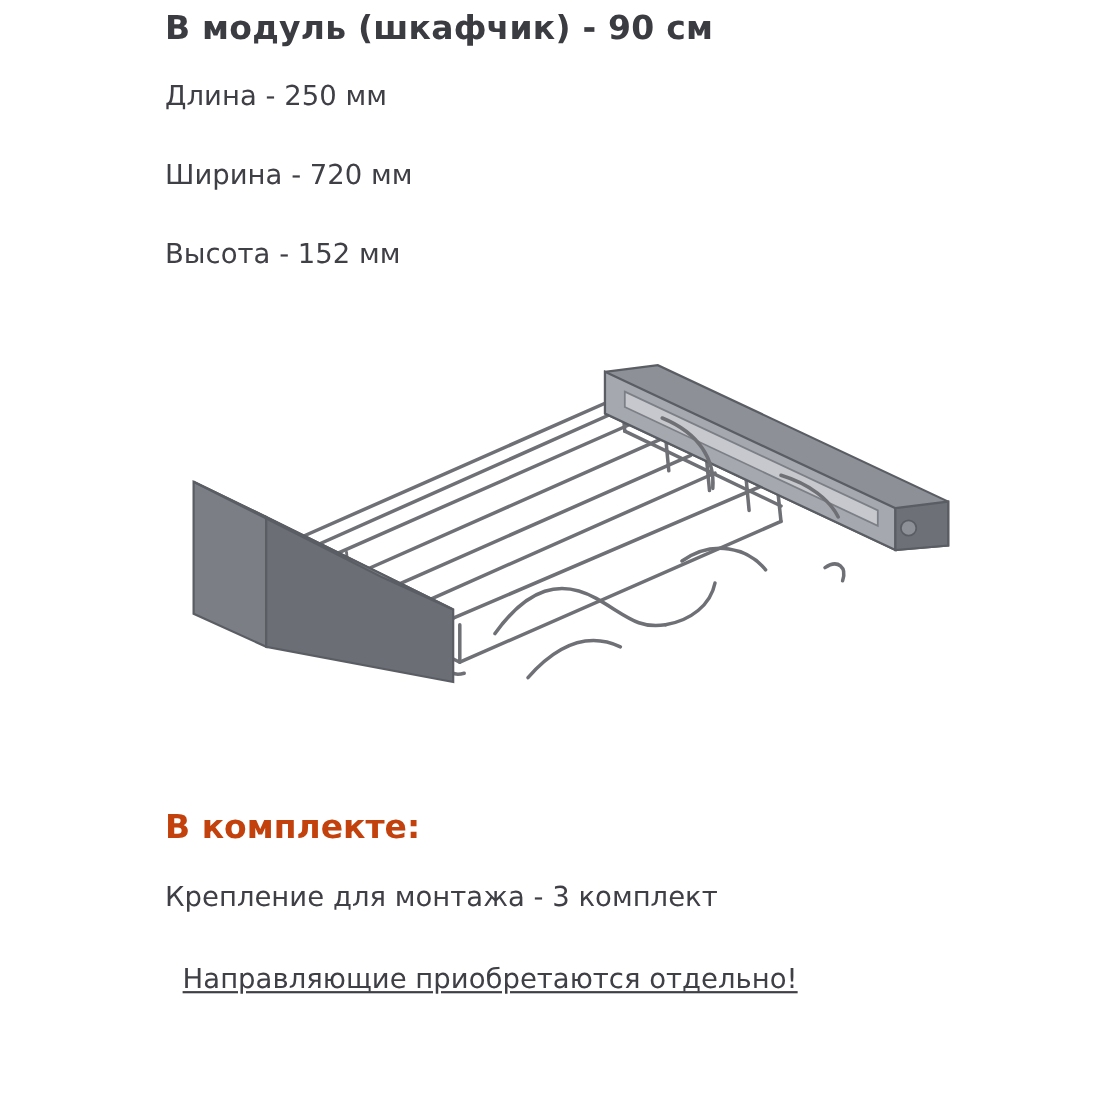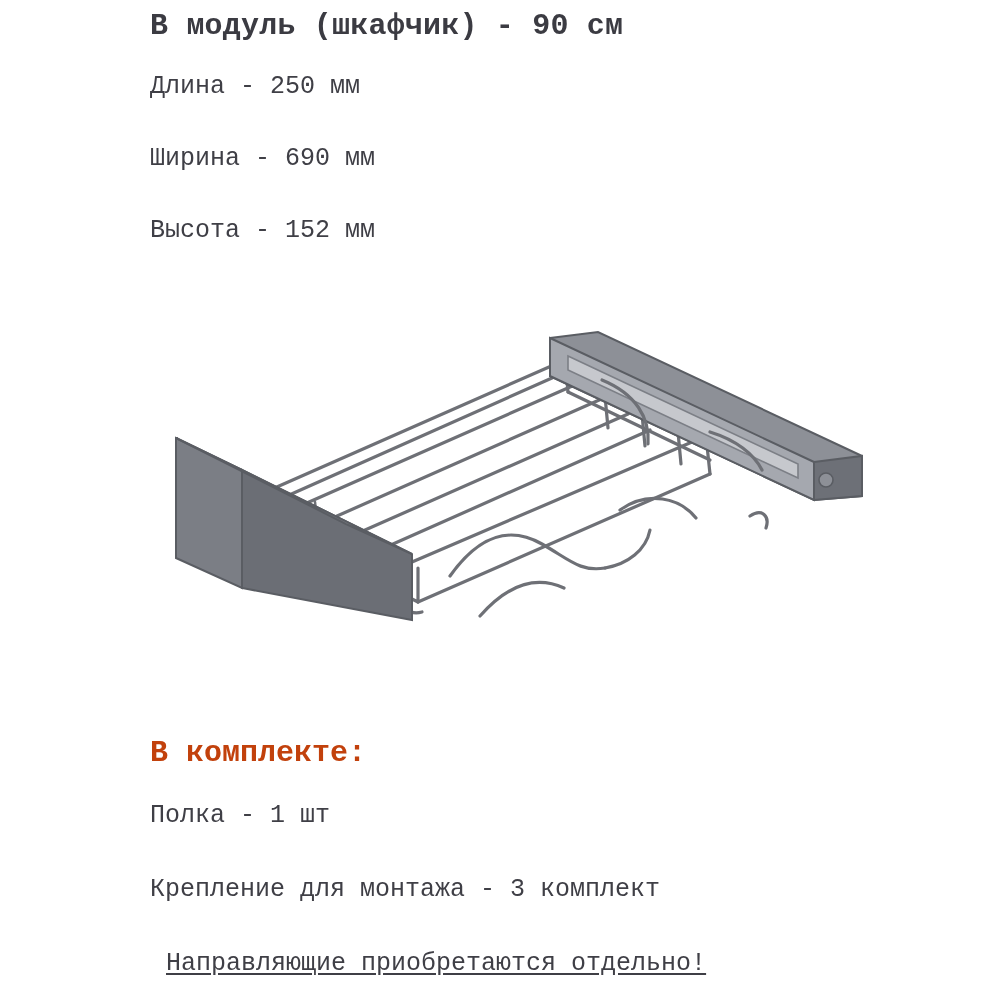--- a/index.html
+++ b/index.html
@@ -12,21 +12,20 @@
     background: #ffffff;
     font-family: "DejaVu Sans", "Liberation Sans", sans-serif;
     color: #3f3f46;
     overflow: hidden;
   }
   .page {
     position: relative;
     width: 1000px;
     height: 1000px;
     box-sizing: border-box;
-    font-family: Liberation Mono, monospace;
   }
 
   .spec-block {
     position: absolute;
     left: 150px;
     top: 8px;
     width: 780px;
   }
 
   .title {
@@ -88,21 +87,21 @@
   }
 </style>
 </head>
 <body>
 
 <div class="page">
 
   <div class="spec-block">
     <h1 class="title">В модуль (шкафчик) - 90 см</h1>
     <p class="spec-line">Длина - 250 мм</p>
-    <p class="spec-line">Ширина - 690 мм</p>
+    <p class="spec-line">Ширина - 720 мм</p>
     <p class="spec-line">Высота - 152 мм</p>
   </div>
 
   <div class="product-image">
     <svg viewBox="0 0 730 340" width="730" height="340">
       <g fill="none" stroke="#6e7076" stroke-width="3.2" stroke-linecap="round" stroke-linejoin="round">
 
         <path d="M120 170 L415 40"></path>
         <path d="M128 180 L420 50"></path>
 
@@ -158,18 +157,17 @@
 
       <g fill="none" stroke="#6e7076" stroke-width="3.2" stroke-linecap="round">
         <path d="M452 60 C 486 74, 500 98, 498 124"></path>
         <path d="M560 112 C 586 120, 604 134, 612 150"></path>
       </g>
     </svg>
   </div>
 
   <div class="kit-block">
     <h2 class="kit-title">В комплекте:</h2>
-    <p class="kit-line">Полка - 1 шт</p>
     <p class="kit-line">Крепление для монтажа - 3 комплект</p>
     <p class="kit-note">Направляющие приобретаются отдельно!</p>
   </div>
 
 </div>
 
 </body></html>

